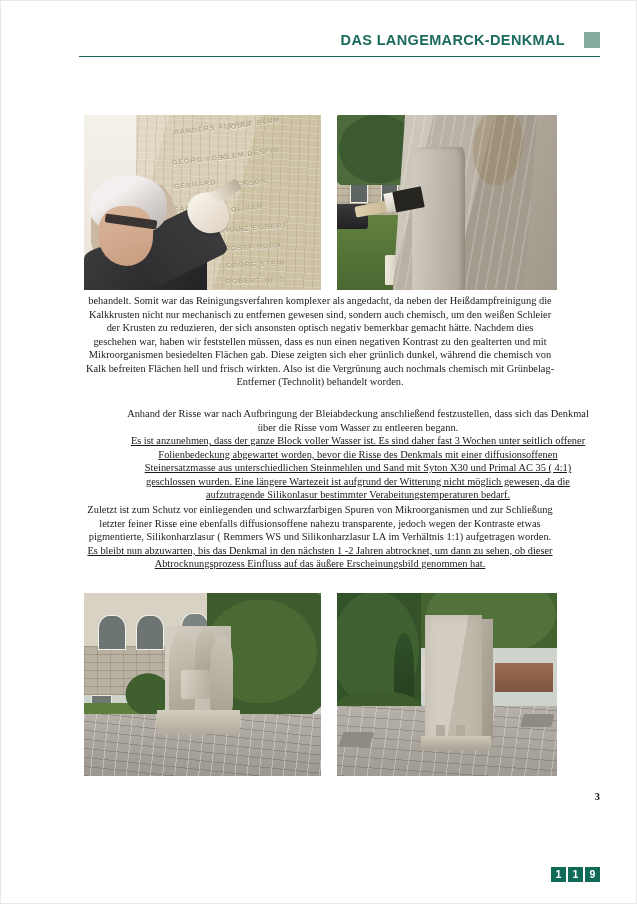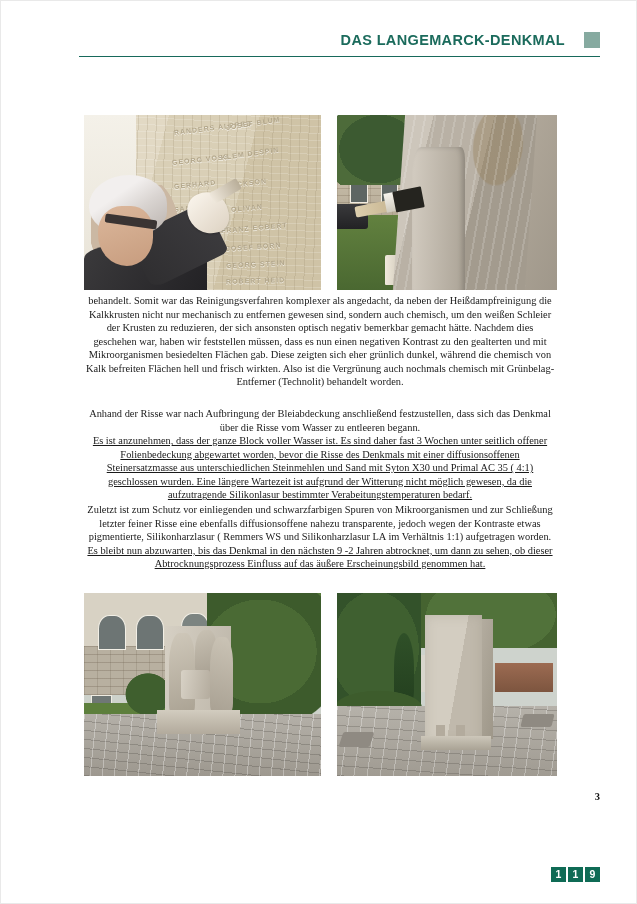--- a/index.html
+++ b/index.html
@@ -342,21 +342,21 @@
     position: absolute;
     left: 84px;
     width: 470px;
     font-family: "Liberation Serif", serif;
     font-size: 10.4px;
     line-height: 13.55px;
     color: #1a1a1a;
     text-align: left;
   }
   .block-1 { top: 293px; }
-  .block-2 { top: 406px; }
+  .block-2 { top: 406px; margin-left: 38px; }
   .block-3 { top: 502px; }
   .body-text p { margin: 0; text-align: center; }
   .body-text p + p { margin-top: 0; text-decoration: underline; }
 
   
   .page-number {
     position: absolute;
     right: 36px;
     top: 790px;
     font-family: "Liberation Serif", serif;
@@ -446,21 +446,21 @@
     <p>behandelt. Somit war das Reinigungsverfahren komplexer als angedacht, da neben der Heißdampfreinigung die Kalkkrusten nicht nur mechanisch zu entfernen gewesen sind, sondern auch chemisch, um den weißen Schleier der Krusten zu reduzieren, der sich ansonsten optisch negativ bemerkbar gemacht hätte. Nachdem dies geschehen war, haben wir feststellen müssen, dass es nun einen negativen Kontrast zu den gealterten und mit Mikroorganismen besiedelten Flächen gab. Diese zeigten sich eher grünlich dunkel, während die chemisch von Kalk befreiten Flächen hell und frisch wirkten. Also ist die Vergrünung auch nochmals chemisch mit Grünbelag-Entferner (Technolit) behandelt worden.</p>
   </div>
 
   <div class="body-text block-2">
     <p>Anhand der Risse war nach Aufbringung der Bleiabdeckung anschließend festzustellen, dass sich das Denkmal über die Risse vom Wasser zu entleeren begann.</p>
     <p>Es ist anzunehmen, dass der ganze Block voller Wasser ist. Es sind daher fast 3 Wochen unter seitlich offener Folienbedeckung abgewartet worden, bevor die Risse des Denkmals mit einer diffusionsoffenen Steinersatzmasse aus unterschiedlichen Steinmehlen und Sand mit Syton X30 und Primal AC 35 ( 4:1) geschlossen wurden. Eine längere Wartezeit ist aufgrund der Witterung nicht möglich gewesen, da die aufzutragende Silikonlasur bestimmter Verabeitungstemperaturen bedarf.</p>
   </div>
 
   <div class="body-text block-3">
     <p>Zuletzt ist zum Schutz vor einliegenden und schwarzfarbigen Spuren von Mikroorganismen und zur Schließung letzter feiner Risse eine ebenfalls diffusionsoffene nahezu transparente, jedoch wegen der Kontraste etwas pigmentierte, Silikonharzlasur ( Remmers WS und Silikonharzlasur LA im Verhältnis 1:1) aufgetragen worden.</p>
-    <p>Es bleibt nun abzuwarten, bis das Denkmal in den nächsten 9 -2 Jahren abtrocknet, um dann zu sehen, ob dieser Abtrocknungsprozess Einfluss auf das äußere Erscheinungsbild genommen hat.</p>
+    <p>Es bleibt nun abzuwarten, bis das Denkmal in den nächsten 1 -2 Jahren abtrocknet, um dann zu sehen, ob dieser Abtrocknungsprozess Einfluss auf das äußere Erscheinungsbild genommen hat.</p>
   </div>
 
   <div class="photo-row bottom">
 
     <div class="photo p3">
       <div class="layer ph3-sky"></div>
       <div class="layer ph3-bldg"></div>
       <div class="layer ph3-w1"></div>
       <div class="layer ph3-w2"></div>
       <div class="layer ph3-w3"></div>

